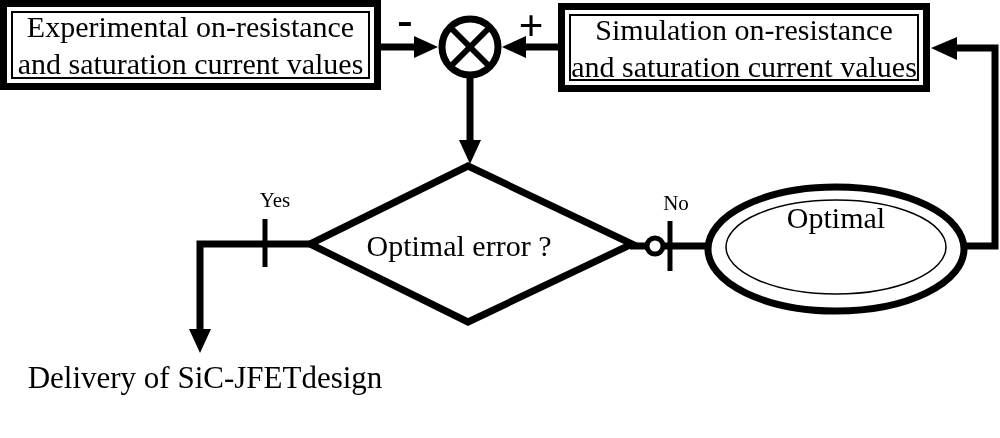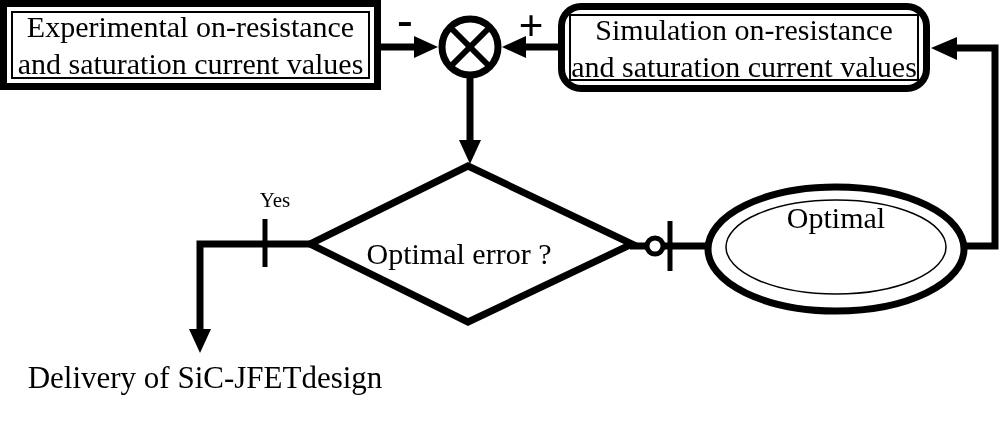--- a/index.html
+++ b/index.html
@@ -76,33 +76,34 @@
     <ellipse cx="836" cy="247" rx="110" ry="47" fill="none" stroke="#000" stroke-width="1.5"></ellipse>
   </svg>
 
   <div class="dbox" style="left:0; top:2; width:381px; height:90px;padding-left:27px;">
     <div class="dbox-inner">
       <div>Experimental on-resistance</div>
       <div>and saturation current values</div>
     </div>
   </div>
 
-  <div class="dbox" style="left:558px; top:3px; width:372px; height:89px;border-radius:23px;">
+  <div class="dbox" style="left:558px; top:3px; width:372px; height:89px;">
     <div class="dbox-inner">
       <div>Simulation on-resistance</div>
       <div>and saturation current values</div>
     </div>
   </div>
 
   <div class="lbl sign" style="left:389px; top:0px; width:32px;">-</div>
   <div class="lbl sign" style="left:514px; top:6px; width:34px; font-size:44px;">+</div>
 
-  <div class="lbl decision-label" style="left:339px; top:236px; width:240px;">Optimal error ?</div>
+  <div class="lbl decision-label" style="left:339px; top:228px; width:240px;">Optimal error ?</div>
 
   <div class="lbl branch" style="left:246px; top:183px; width:58px;">Yes</div>
+  <div class="lbl branch" style="left:647px; top:186px; width:58px;">No</div>
 
   <div class="lbl ellipse-label" style="left:711px; top:200px; width:250px;">
     <div>Optimal</div>
   </div>
 
   <div class="lbl delivery" style="left:15px; top:360px; width:380px;">Delivery of SiC-JFETdesign</div>
 
 </div>
 
 </body></html>

